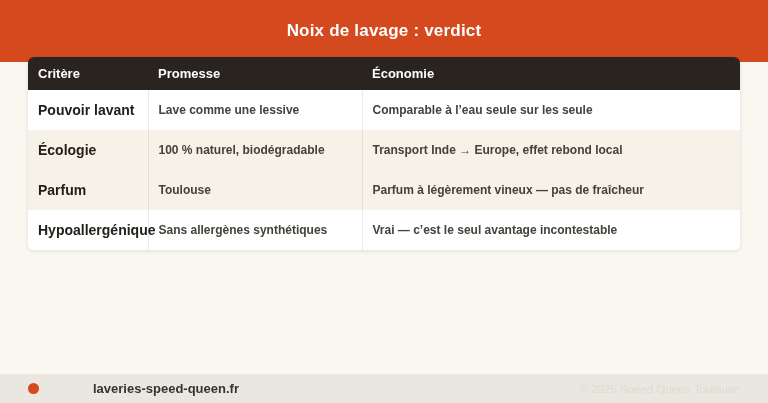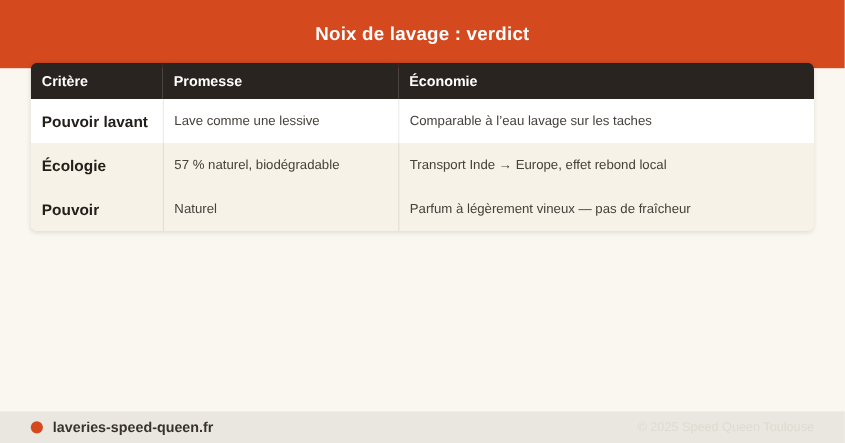--- a/index.html
+++ b/index.html
@@ -64,37 +64,39 @@
     color: #45413B;
     background: #FFFFFF;
   }
   tbody td:first-child {
     font-weight: 700;
     color: #23201B;
     font-size: 14px;
   }
   tbody td + td {
     border-left: 1px solid rgba(60,50,30,0.10);
+    font-weight: bold;
   }
   tbody tr.alt td {
     background: #F6F2E8;
     margin-top: 16px;
   }
 
   
   .footer {
     position: absolute;
     left: 0;
     bottom: 0;
     width: 100%;
     height: 29px;
     background: #E9E7DF;
     display: flex;
     align-items: center;
     padding: 0 28px;
+    gap: 45px;
   }
   .footer .dot {
     width: 11px;
     height: 11px;
     border-radius: 50%;
     background: #D5491F;
     margin-right: 9px;
     flex: 0 0 auto;
   }
   .footer .site {
@@ -126,31 +128,36 @@
       <tr>
         <th>Critère</th>
         <th>Promesse</th>
         <th>Économie</th>
       </tr>
     </thead>
     <tbody>
       <tr>
         <td>Pouvoir lavant</td>
         <td>Lave comme une lessive</td>
-        <td>Comparable à l’eau lavage sur les taches</td>
+        <td>Comparable à l’eau seule sur les seule</td>
       </tr>
       <tr class="alt">
         <td>Écologie</td>
-        <td>57 % naturel, biodégradable</td>
+        <td>100 % naturel, biodégradable</td>
         <td>Transport Inde → Europe, effet rebond local</td>
       </tr>
       <tr class="alt">
-        <td>Pouvoir</td>
-        <td>Naturel</td>
+        <td>Parfum</td>
+        <td>Toulouse</td>
         <td>Parfum à légèrement vineux — pas de fraîcheur</td>
+      </tr>
+      <tr>
+        <td>Hypoallergénique</td>
+        <td>Sans allergènes synthétiques</td>
+        <td>Vrai — c’est le seul avantage incontestable</td>
       </tr>
     </tbody>
   </table>
 </div>
 
 <footer class="footer">
   <span class="dot"></span>
   <span class="site">laveries-speed-queen.fr</span>
   <span class="copyright">© 2025 Speed Queen Toulouse</span>
 </footer>

